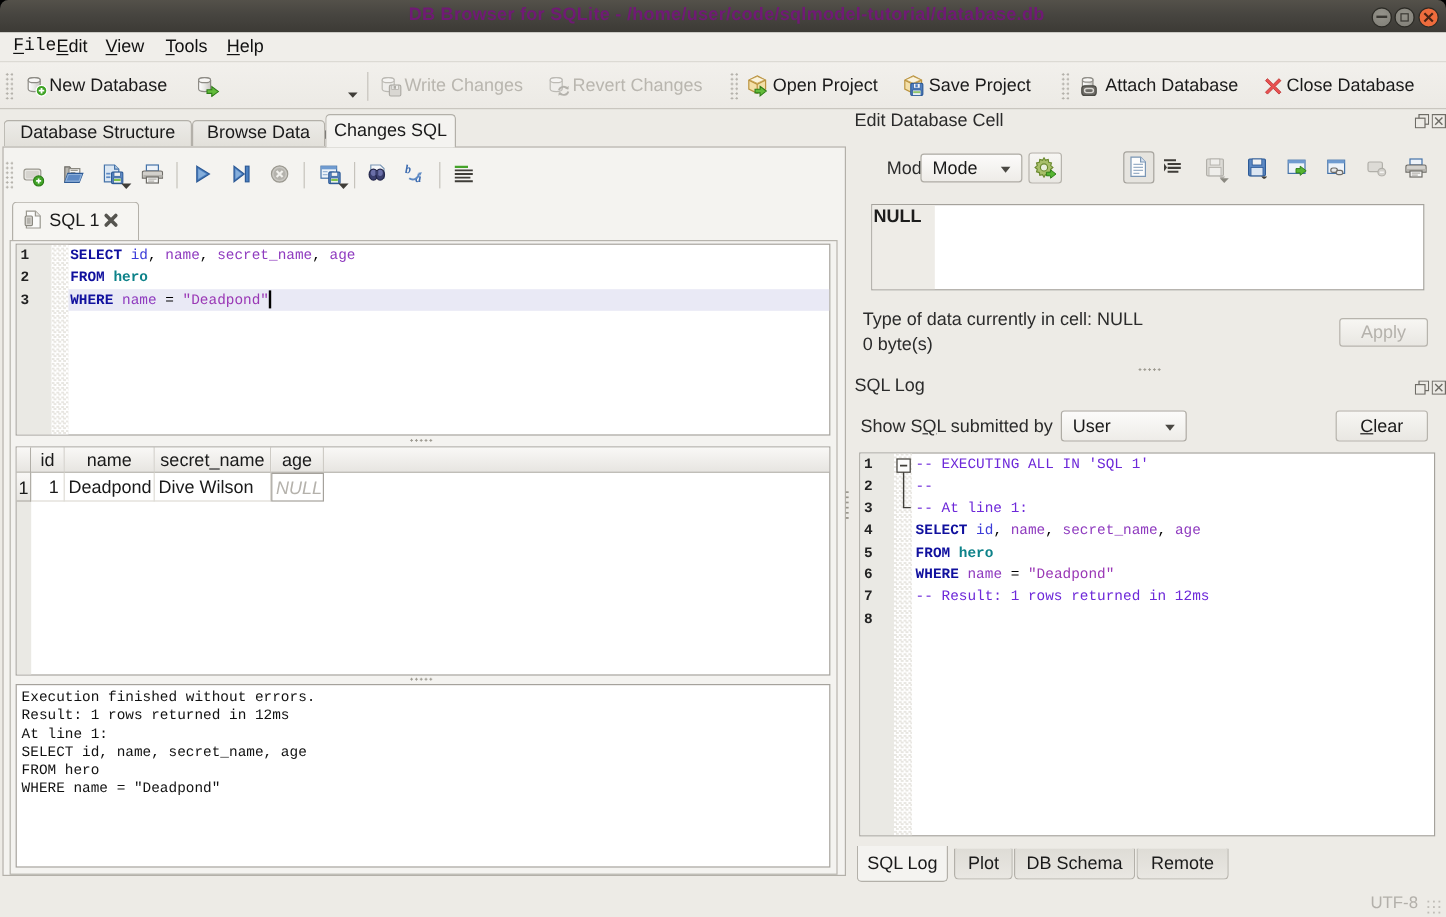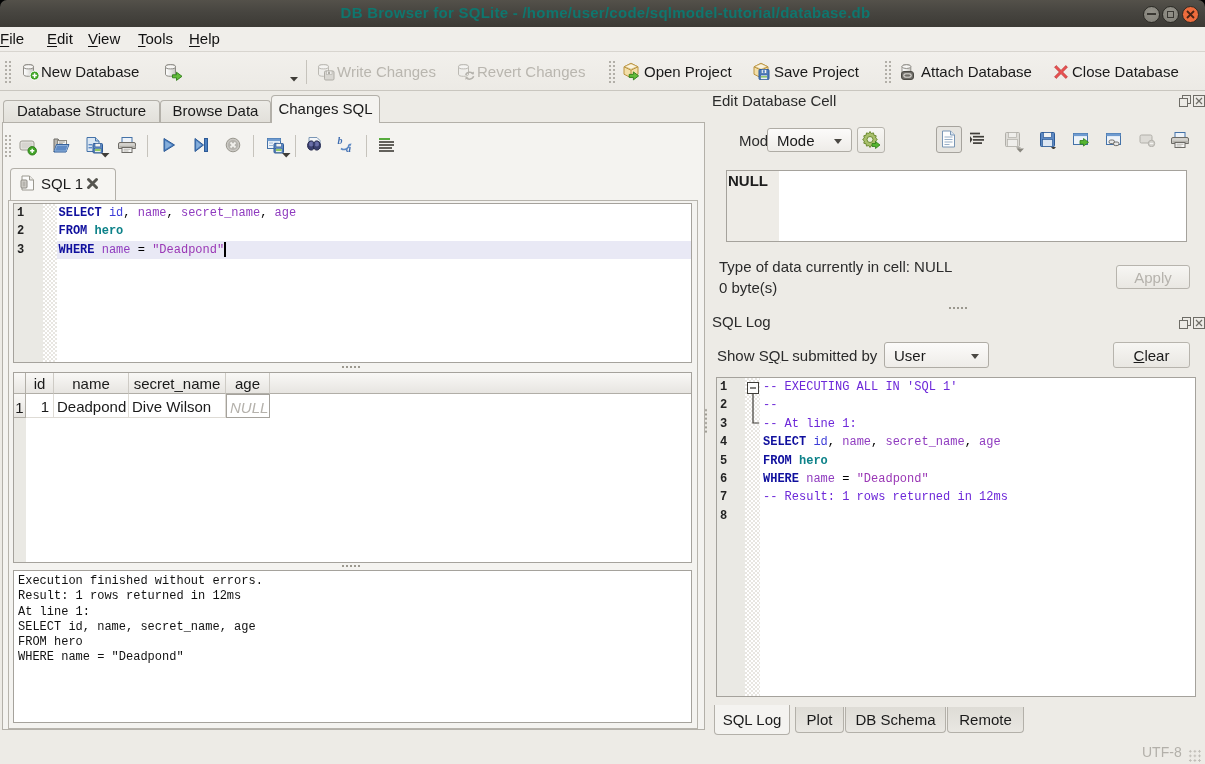--- a/index.html
+++ b/index.html
@@ -3,21 +3,21 @@
 <style>
   html,body{margin:0;padding:0;}
   body{width:1205px;height:764px;position:relative;background:#edebe6;
        font-family:"Liberation Sans",sans-serif;overflow:hidden;}
   .abs{position:absolute;}
   .mono{font-family:"Liberation Mono",monospace;}
   
   #titlebar{left:0;top:0;width:1205px;height:27px;
     background:linear-gradient(#54514a 0%,#474540 45%,#3c3a35 100%);
     border-radius:7px 7px 0 0;}
-  #titletext{width:100%;top:4px;text-align:center;color:#0f766e;
+  #titletext{width:100%;top:4px;text-align:center;color:#701a75;
     font-weight:bold;font-size:15px;letter-spacing:0.25px;text-indent:6px;}
   .winbtn{top:6px;width:17px;height:17px;border-radius:50%;
     background:radial-gradient(circle at 50% 35%,#94928a,#807e76);border:1px solid #2b2a25;box-sizing:border-box;}
   .winbtn .glyph{position:absolute;color:#3a3833;}
   
   #menubar{left:0;top:27px;width:1205px;height:25px;background:#f0eeea;
     border-bottom:1px solid #d8d5cf;box-sizing:border-box;}
   .menuitem{font-size:15px;color:#111;}
   .menuitem u{text-decoration-thickness:1px;text-underline-offset:2px;}
   
@@ -88,21 +88,21 @@
 <div class="winbtn abs" style="left:1162px;">
     <span class="glyph" style="left:4px;top:4px;width:7px;height:7px;border:1.5px solid #3a3833;box-sizing:border-box;"></span>
   </div>
 <div class="winbtn abs" style="left:1182px;background:#ee6c3d;">
   <svg width="15" height="15" style="position:absolute;left:0;top:0;">
       <path d="M4 4 L11 11 M11 4 L4 11" stroke="#4a2415" stroke-width="1.8"></path>
     </svg>
 </div>
 
 <div id="menubar" class="abs"></div>
-<span class="menuitem abs" style="left:0;top:30px;"><u>F</u>ile</span>
+<span class="menuitem abs" style="left:11px;top:30px;font-family:Liberation Mono, monospace;"><u>F</u>ile</span>
 <span class="menuitem abs" style="left:47px;top:30px;"><u>E</u>dit</span>
 <span class="menuitem abs" style="left:88px;top:30px;"><u>V</u>iew</span>
 <span class="menuitem abs" style="left:138px;top:30px;"><u>T</u>ools</span>
 <span class="menuitem abs" style="left:189px;top:30px;"><u>H</u>elp</span>
 
 <div id="toolbar" class="abs"></div>
 <div class="gripper abs" style="left:4px;top:60px;"></div>
 <svg class="abs" style="left:21px;top:62px;" width="19" height="19">
     <defs>
       <linearGradient id="cg1" x1="0" y1="0" x2="1" y2="0">

